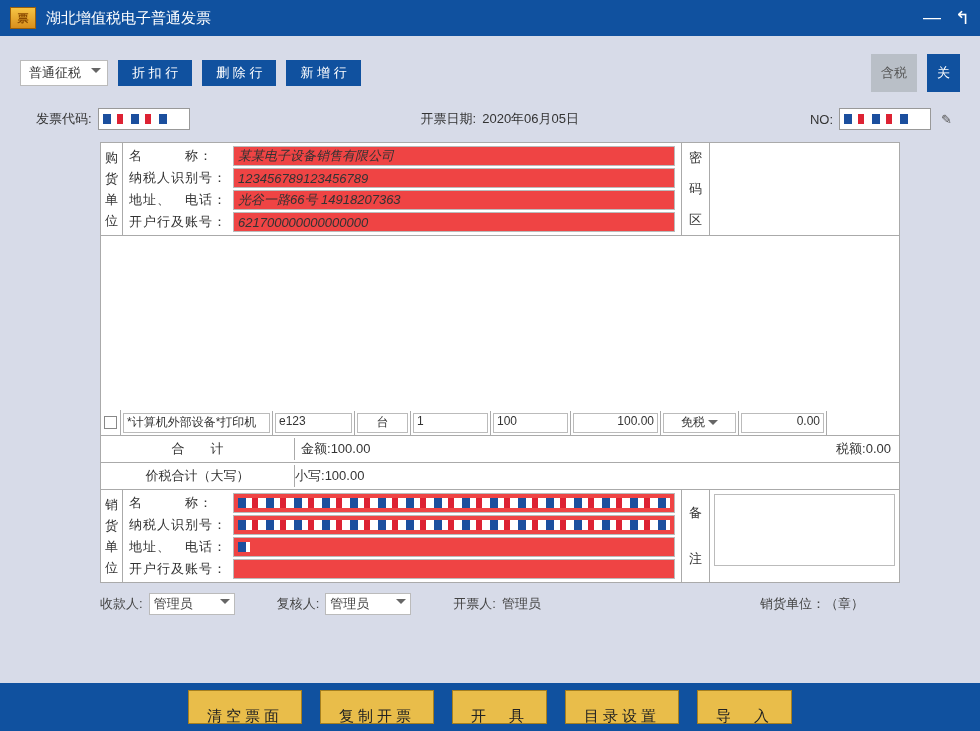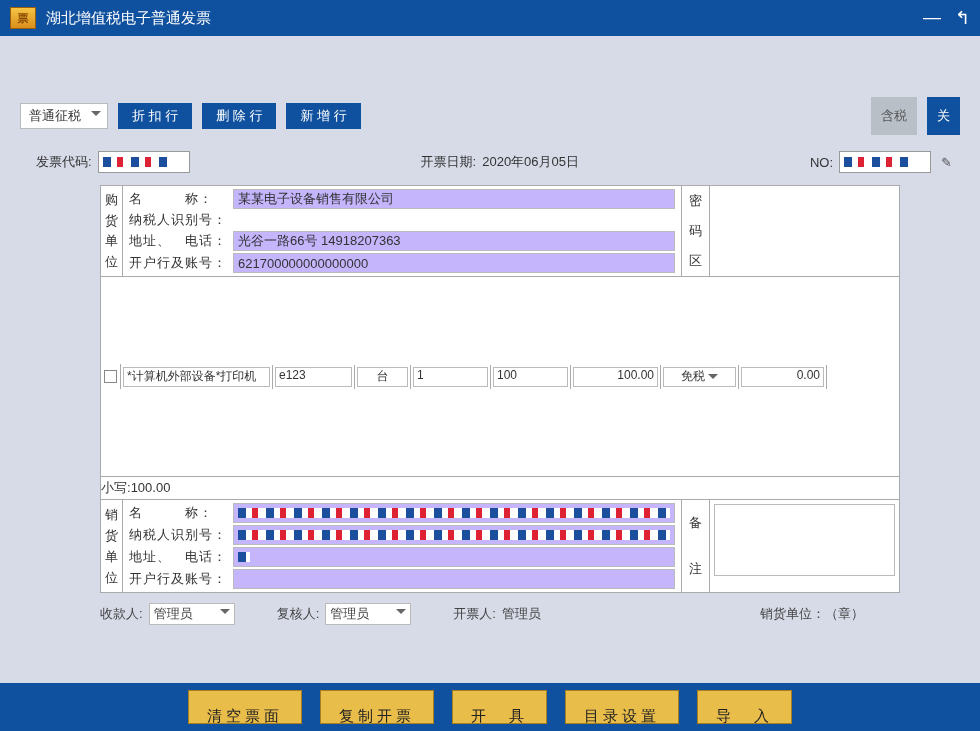--- a/index.html
+++ b/index.html
@@ -24,21 +24,21 @@
   width: 26px; height: 22px;
   background: linear-gradient(#f6c444, #d98f1c);
   border: 1px solid #9b5f0a;
   display: flex; align-items: center; justify-content: center;
   font-weight: bold; font-size: 11px; color:#8a4a00;
   margin-right: 10px;
 }
 .titlebar .title { flex: 1; font-size: 15px; }
 .titlebar .winctl { display:flex; gap:14px; font-size:18px; }
 .titlebar .winctl span { cursor:pointer; }
-.page { background:#d7dbe8; padding:18px 20px 16px 20px; height:calc(731px - 36px - 48px);margin-top:43px; }
+.page { background:#d7dbe8; padding:18px 20px 16px 20px; height:calc(731px - 36px - 48px); }
 .toolbar { display:flex; align-items:center; gap:10px; margin-bottom:8px;}
 .dropdown {
   background:#fff; border:1px solid #bbb; height:26px; padding:0 22px 0 8px;
   display:flex; align-items:center; position:relative; min-width:88px;
 }
 .dropdown::after{
   content:''; position:absolute; right:6px; top:50%; transform:translateY(-50%);
   border:5px solid transparent; border-top-color:#666;
 }
 .tbtn {
@@ -71,34 +71,34 @@
 .vlabel{
   width:22px; border-right:1px solid #aaa;
   display:flex; flex-direction:column; align-items:center; justify-content:space-around;
   padding:4px 0; font-size:13px;
 }
 .krows{ flex:1; padding:2px 6px;}
 .krow{ display:flex; align-items:center; padding:1px 0; gap:2px;}
 .krow .kl{ width:102px; letter-spacing:1px; }
 .krow .kv{
   flex:1; border:1px solid #bbb; height:20px; padding:0 4px;
-  display:flex; align-items:center; background:#c4b5fd;
+  display:flex; align-items:center; background:#ef4444;font-style:italic;
 }
 .pwdcol{ width:28px; border-left:1px solid #aaa; display:flex; flex-direction:column; align-items:center; justify-content:space-around;}
 .pwdarea{ width:190px; border-left:1px solid #aaa; padding:4px;}
 .pwdarea .box{ width:100%; height:72px;}
 .itemsheader{
   display:flex; border-bottom:1px solid #aaa; background:#fff;
   align-items:center; text-align:center;
 }
 .itemsheader > div{
   border-right:1px solid #aaa; padding:4px 2px; font-size:12.5px;
 }
 .itemsbody{
-  display:flex; align-items:center; height:200px; border-bottom:1px solid #aaa;
+  display:flex; align-items:flex-end; height:200px; border-bottom:1px solid #aaa;
 }
 .itemsbody > div{
   border-right:1px solid #aaa; padding:2px;
 }
 .col-ck{width:20px}
 .col-name{width:152px}
 .col-spec{width:82px}
 .col-unit{width:56px}
 .col-qty{width:80px}
 .col-price{width:80px}
@@ -202,20 +202,21 @@
           <span>单</span>
           <span>位</span>
         </div>
         <div class="krows">
           <div class="krow">
             <span class="kl">名　　　称：</span>
             <span class="kv">某某电子设备销售有限公司</span>
           </div>
           <div class="krow">
             <span class="kl">纳税人识别号：</span>
+            <span class="kv">123456789123456789</span>
           </div>
           <div class="krow">
             <span class="kl">地址、　电话：</span>
             <span class="kv">光谷一路66号 14918207363</span>
           </div>
           <div class="krow">
             <span class="kl">开户行及账号：</span>
             <span class="kv">621700000000000000</span>
           </div>
         </div>
@@ -253,22 +254,32 @@
             <span class="cellinput" style="text-align:right">100.00</span>
           </div>
         <div class="col-rate">
             <span class="cellinput cellratebox" style="text-align:center;justify-content:center">免税</span>
           </div>
         <div class="col-tax">
             <span class="cellinput" style="text-align:right">0.00</span>
           </div>
       </div>
 
-
       <div class="totalrow">
+        <div class="left">合　　计</div>
+        <div class="mid">
+          <span>金额:</span><span>100.00</span>
+        </div>
+        <div class="right">
+          <span>税额:</span><span>0.00</span>
+        </div>
+      </div>
+
+      <div class="totalrow">
+        <div class="left">价税合计（大写）</div>
         <div class="right">
           <span>小写:</span><span>100.00</span>
         </div>
       </div>
 
       <div class="seller">
         <div class="vlabel">
           <span>销</span>
           <span>货</span>
           <span>单</span>

